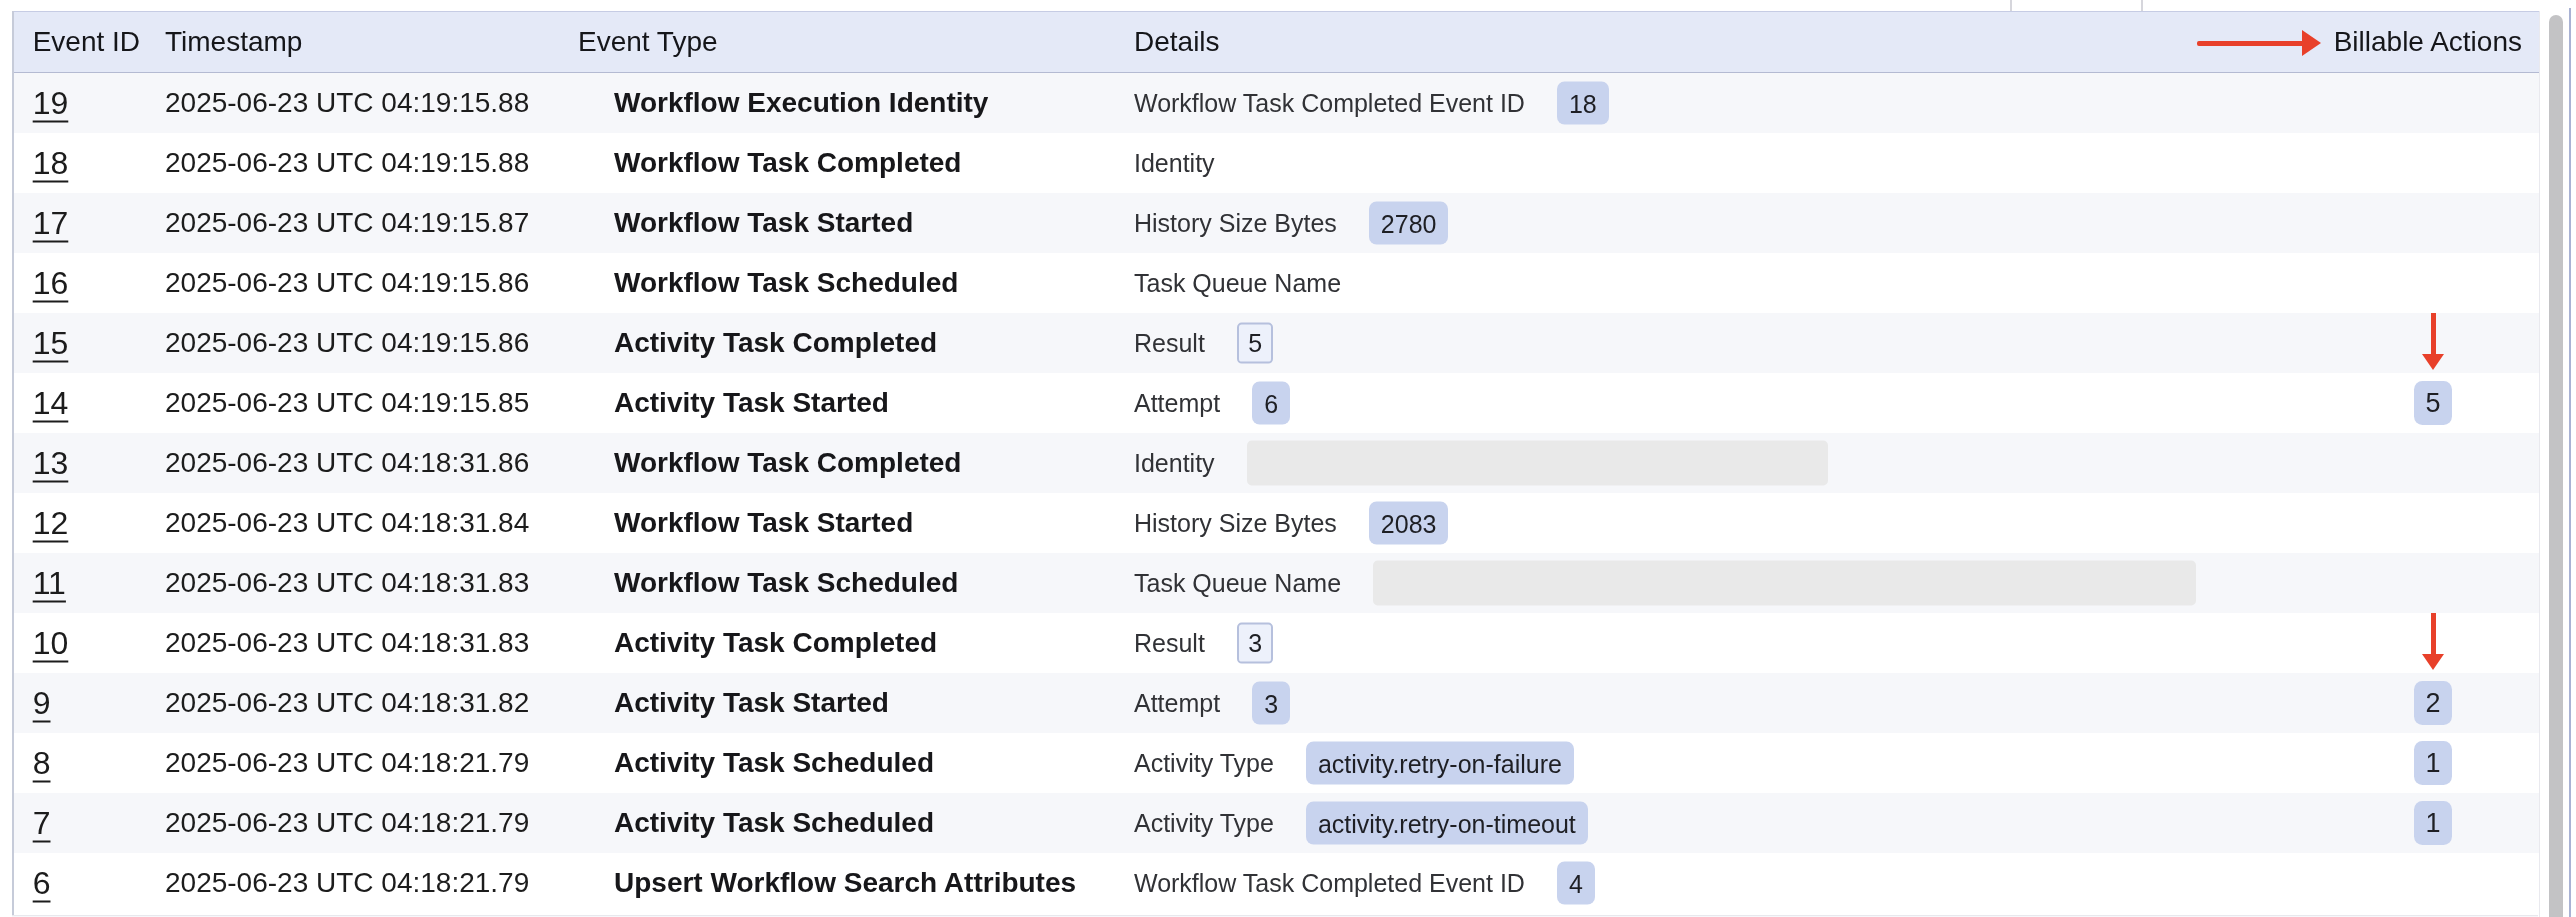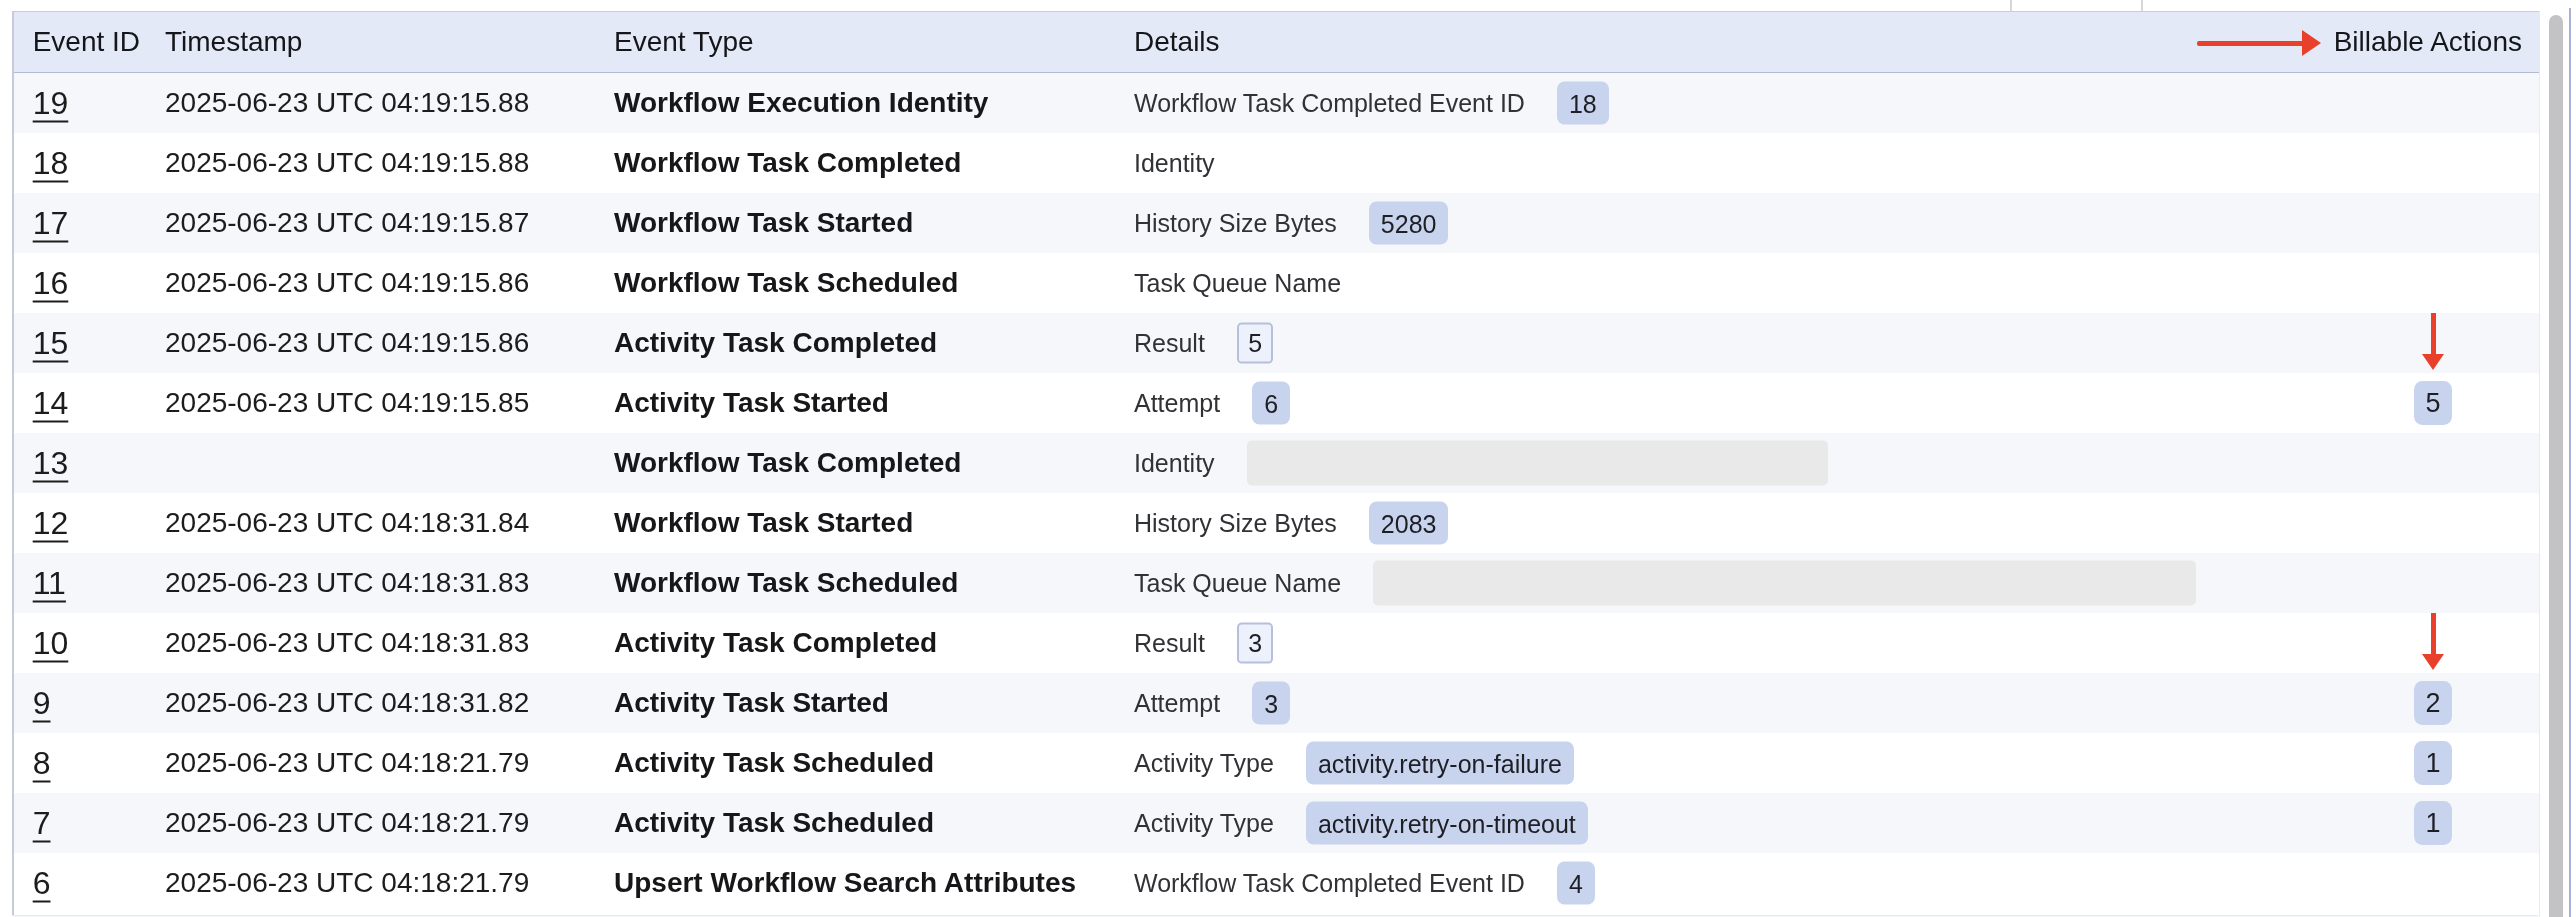--- a/index.html
+++ b/index.html
@@ -20,21 +20,21 @@
   .thead{
     position:relative;height:62px;background:#e4e9f7;
     border-top:1.9px solid #c6cce4;border-bottom:1.9px solid #b4bad2;box-sizing:border-box;padding-left:18px;
   }
   .th{
     position:absolute;top:50%;transform:translateY(-50%);
     font-size:28px;font-weight:500;color:#15161a;white-space:nowrap;
   }
   .th.c-id{left:18.7px;}
   .th.c-ts{left:151px;}
-  .th.c-type{left:600px;}
+  .th.c-type{left:564px;}
   .th.c-details{left:1120px;}
   .th.c-billable{right:17px;}
 
   .tbody{position:relative;}
   .row{position:relative;height:60px;background:#ffffff;}
   .row.striped{background:#f6f7fa;}
   .cell{position:absolute;top:50%;transform:translateY(-50%);white-space:nowrap;}
   .cell.c-id{left:18.7px;}
   .cell.c-ts{left:151px;font-size:28px;color:#1c1c1c;}
   .cell.c-type{left:600px;font-size:28px;font-weight:700;color:#17171a;}
@@ -132,21 +132,21 @@
 
   </div>
         <div class="row striped">
     <div class="cell c-id">
       <span class="event-id-link">17</span>
     </div>
     <div class="cell c-ts">2025-06-23 UTC 04:19:15.87</div>
     <div class="cell c-type">Workflow Task Started</div>
     <div class="cell c-details">
       <span class="detail-label">History Size Bytes</span>
-      <span class="chip-solid">5280</span>
+      <span class="chip-solid">2780</span>
     </div>
 
   </div>
         <div class="row">
     <div class="cell c-id">
       <span class="event-id-link">16</span>
     </div>
     <div class="cell c-ts">2025-06-23 UTC 04:19:15.86</div>
     <div class="cell c-type">Workflow Task Scheduled</div>
     <div class="cell c-details">
@@ -181,20 +181,21 @@
       <span class="detail-label">Attempt</span>
       <span class="chip-solid">6</span>
     </div>
     <div class="billable-badge">5</div>
 
   </div>
         <div class="row striped">
     <div class="cell c-id">
       <span class="event-id-link">13</span>
     </div>
+    <div class="cell c-ts">2025-06-23 UTC 04:18:31.86</div>
     <div class="cell c-type">Workflow Task Completed</div>
     <div class="cell c-details">
       <span class="detail-label">Identity</span>
       <span class="redacted" style="width: 581px;"></span>
     </div>
 
   </div>
         <div class="row">
     <div class="cell c-id">
       <span class="event-id-link">12</span>

